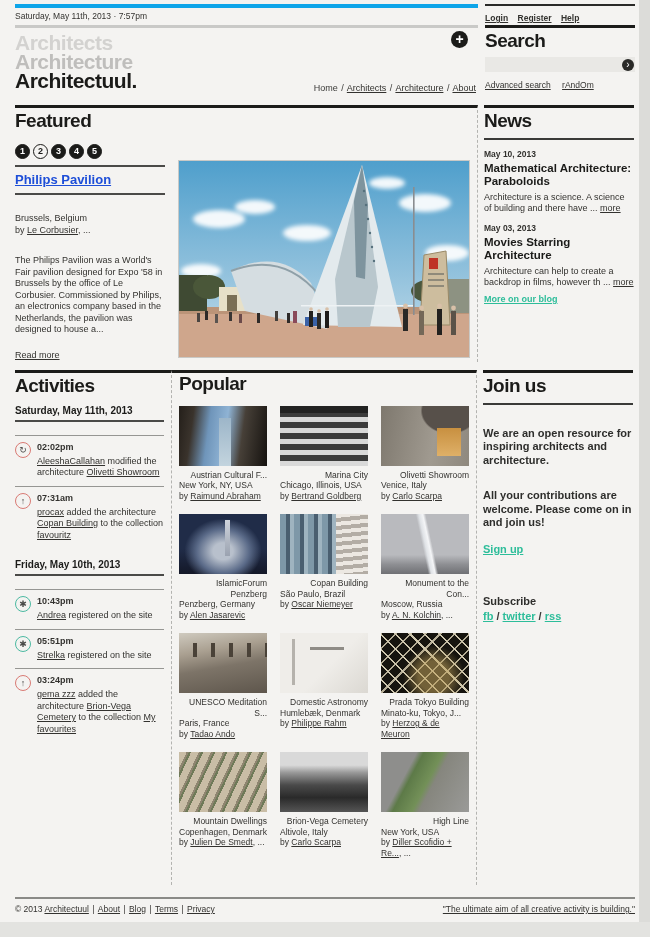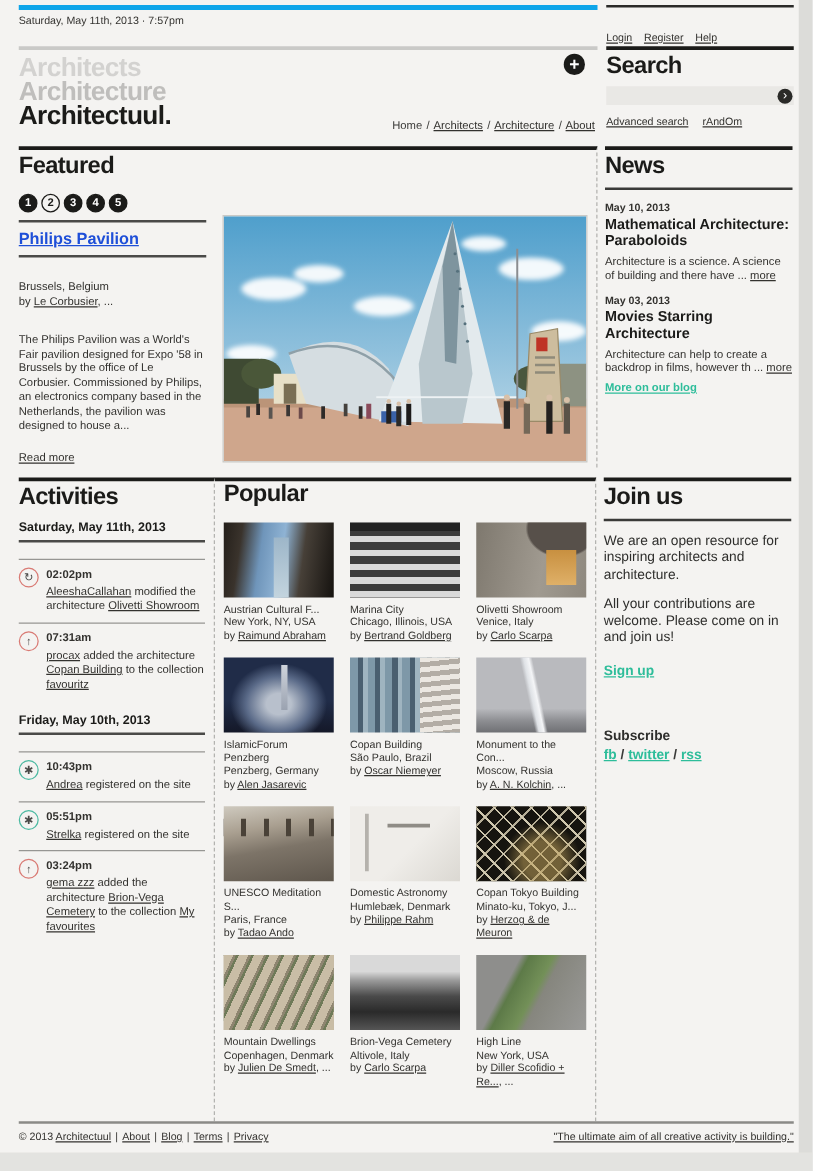--- a/index.html
+++ b/index.html
@@ -6,21 +6,21 @@
   html,body{background:#e2e2e0;}
   body{font-family:"Liberation Sans",sans-serif;color:#33322f;}
   .page{position:relative;width:650px;height:937px;background:#f4f3f1;overflow:hidden;}
   .inner{width:620px;margin-left:15px;}
   a{color:#33322f;text-decoration:underline;cursor:pointer;}
   .teal{color:#2dbd9a;}
 
   
   .topbar{display:flex;justify-content:space-between;padding-top:4px;}
   .tleft{width:463px;border-top:4px solid #0ea5e9;padding-top:3px;font-size:8.5px;}
-  .tright{width:150px;border-top:2px solid #2a2a28;padding-top:19px;font-size:8.5px;}
+  .tright{width:150px;border-top:2px solid #2a2a28;padding-top:7px;font-size:8.5px;font-weight:bold;}
   .tright a{margin-right:7px;}
 
   
   .header-row{display:flex;justify-content:space-between;margin-top:2px;}
   .header-main{width:463px;border-top:3px solid #c9c9c7;padding-top:5px;position:relative;min-height:70px;}
   .logo{font-weight:bold;font-size:21px;line-height:19px;letter-spacing:-0.5px;}
   .logo-l1{color:#d3d2d0;}
   .logo-l2{color:#bfbebc;}
   .logo-l3{color:#1b1b19;}
   .plus-btn{position:absolute;top:3px;right:10px;width:17px;height:17px;border-radius:50%;background:#1b1b19;color:#fff;
@@ -80,21 +80,21 @@
   .act-icon.red{border-color:#d97a74;}
   .act-icon.teal{border-color:#4cbaa2;}
   .act-time{font-size:9px;font-weight:bold;}
   .act-text{font-size:9px;line-height:11.5px;margin-top:4px;}
 
   
   .pop-grid{display:flex;flex-wrap:wrap;margin-top:11px;}
   .pop-item{width:88px;margin-right:13px;margin-bottom:13px;}
   .pop-item:nth-child(3n){margin-right:0;}
   .thumb{width:88px;height:60px;cursor:pointer;}
-  .cap-title{font-size:8.5px;line-height:10.5px;margin-top:4px;}
+  .cap-title{font-size:8.5px;line-height:10.5px;margin-top:4px;text-align:right;}
   .cap-loc,.cap-by{font-size:8.5px;line-height:10.5px;}
 
   
   .th0{background:linear-gradient(180deg,#9db6c9 0%,#c3d4de 100%) 40px 12px/12px 48px no-repeat,
        linear-gradient(98deg,#241f1a 0%,#3a332c 16%,#6f95ba 34%,#8fb3d4 52%,#474038 70%,#15120f 100%);}
   .th1{background:linear-gradient(180deg,#222 0 7px,rgba(0,0,0,0) 7px),
        repeating-linear-gradient(180deg,#d9d9d9 0 5px,#3c3c3c 5px 11px);}
   .th2{background:linear-gradient(0deg,#dfb068,#c89040) 56px 22px/24px 28px no-repeat,
        radial-gradient(ellipse at 78% 8%,#57504a 0 28%,rgba(0,0,0,0) 30%),
        linear-gradient(100deg,#7e786e,#a09a90 60%,#8e887e);}
@@ -112,21 +112,21 @@
        linear-gradient(170deg,#cfcabf 0%,#a99f90 30%,#7d7468 55%,#5e564c 100%);}
   .th8{background:radial-gradient(circle at 60% 72%,rgba(190,160,90,.55) 0 22%,rgba(0,0,0,0) 45%),
        repeating-linear-gradient(45deg,rgba(0,0,0,0) 0 9px,#cfc7ae 9px 10.5px),
        repeating-linear-gradient(-45deg,rgba(0,0,0,0) 0 9px,#b5ad96 9px 10.5px),#16140f;}
   .th9{background:repeating-linear-gradient(115deg,#c9bda6 0 7px,#8e8570 7px 9px,#6f7a58 9px 11px),#b3a78e;}
   .th10{background:linear-gradient(180deg,#d9d9d9 0 22%,#9a9a9a 34%,#4a4a4a 55%,#2a2a2a 76%,#555 100%);}
   .th11{background:linear-gradient(118deg,#8e8e8c 0 30%,#5d7a48 36%,#739058 52%,#86867e 58%,#9a9a98 100%);}
 
   
   .join-rule{border-top:2px solid #3a3a38;margin-top:6px;}
-  .join-p{font-size:11px;font-weight:normal;line-height:13.5px;margin-top:10px;color:#2e2e2c;}
+  .join-p{font-size:11px;font-weight:bold;line-height:13.5px;margin-top:22px;color:#2e2e2c;}
   .signup{display:inline-block;margin-top:13px;font-size:11px;font-weight:bold;}
   .sub-head{font-size:11px;font-weight:bold;margin-top:38px;color:#2e2e2c;}
   .sub-links{font-size:11px;font-weight:bold;margin-top:3px;}
   .sub-links .sep{font-weight:bold;color:#3a3a38;}
 
   
   .footer{position:absolute;left:15px;top:897px;width:620px;border-top:2px solid #8a8a87;padding-top:5px;
     display:flex;justify-content:space-between;font-size:8.5px;}
   .foot-left .fsep{margin:0 1px;}
 
@@ -399,21 +399,21 @@
             <div class="cap-by"><span>by </span><a>Tadao Ando</a><span></span></div>
           </div>
           <div class="pop-item">
             <div class="thumb th6"></div>
             <div class="cap-title">Domestic Astronomy</div>
             <div class="cap-loc">Humlebæk, Denmark</div>
             <div class="cap-by"><span>by </span><a>Philippe Rahm</a><span></span></div>
           </div>
           <div class="pop-item">
             <div class="thumb th8"></div>
-            <div class="cap-title">Copan Tokyo Building</div>
+            <div class="cap-title">Prada Tokyo Building</div>
             <div class="cap-loc">Minato-ku, Tokyo, J...</div>
             <div class="cap-by"><span>by </span><a>Herzog &amp; de Meuron</a><span></span></div>
           </div>
 
           <div class="pop-item">
             <div class="thumb th9"></div>
             <div class="cap-title">Mountain Dwellings</div>
             <div class="cap-loc">Copenhagen, Denmark</div>
             <div class="cap-by"><span>by </span><a>Julien De Smedt</a><span>, ...</span></div>
           </div>

